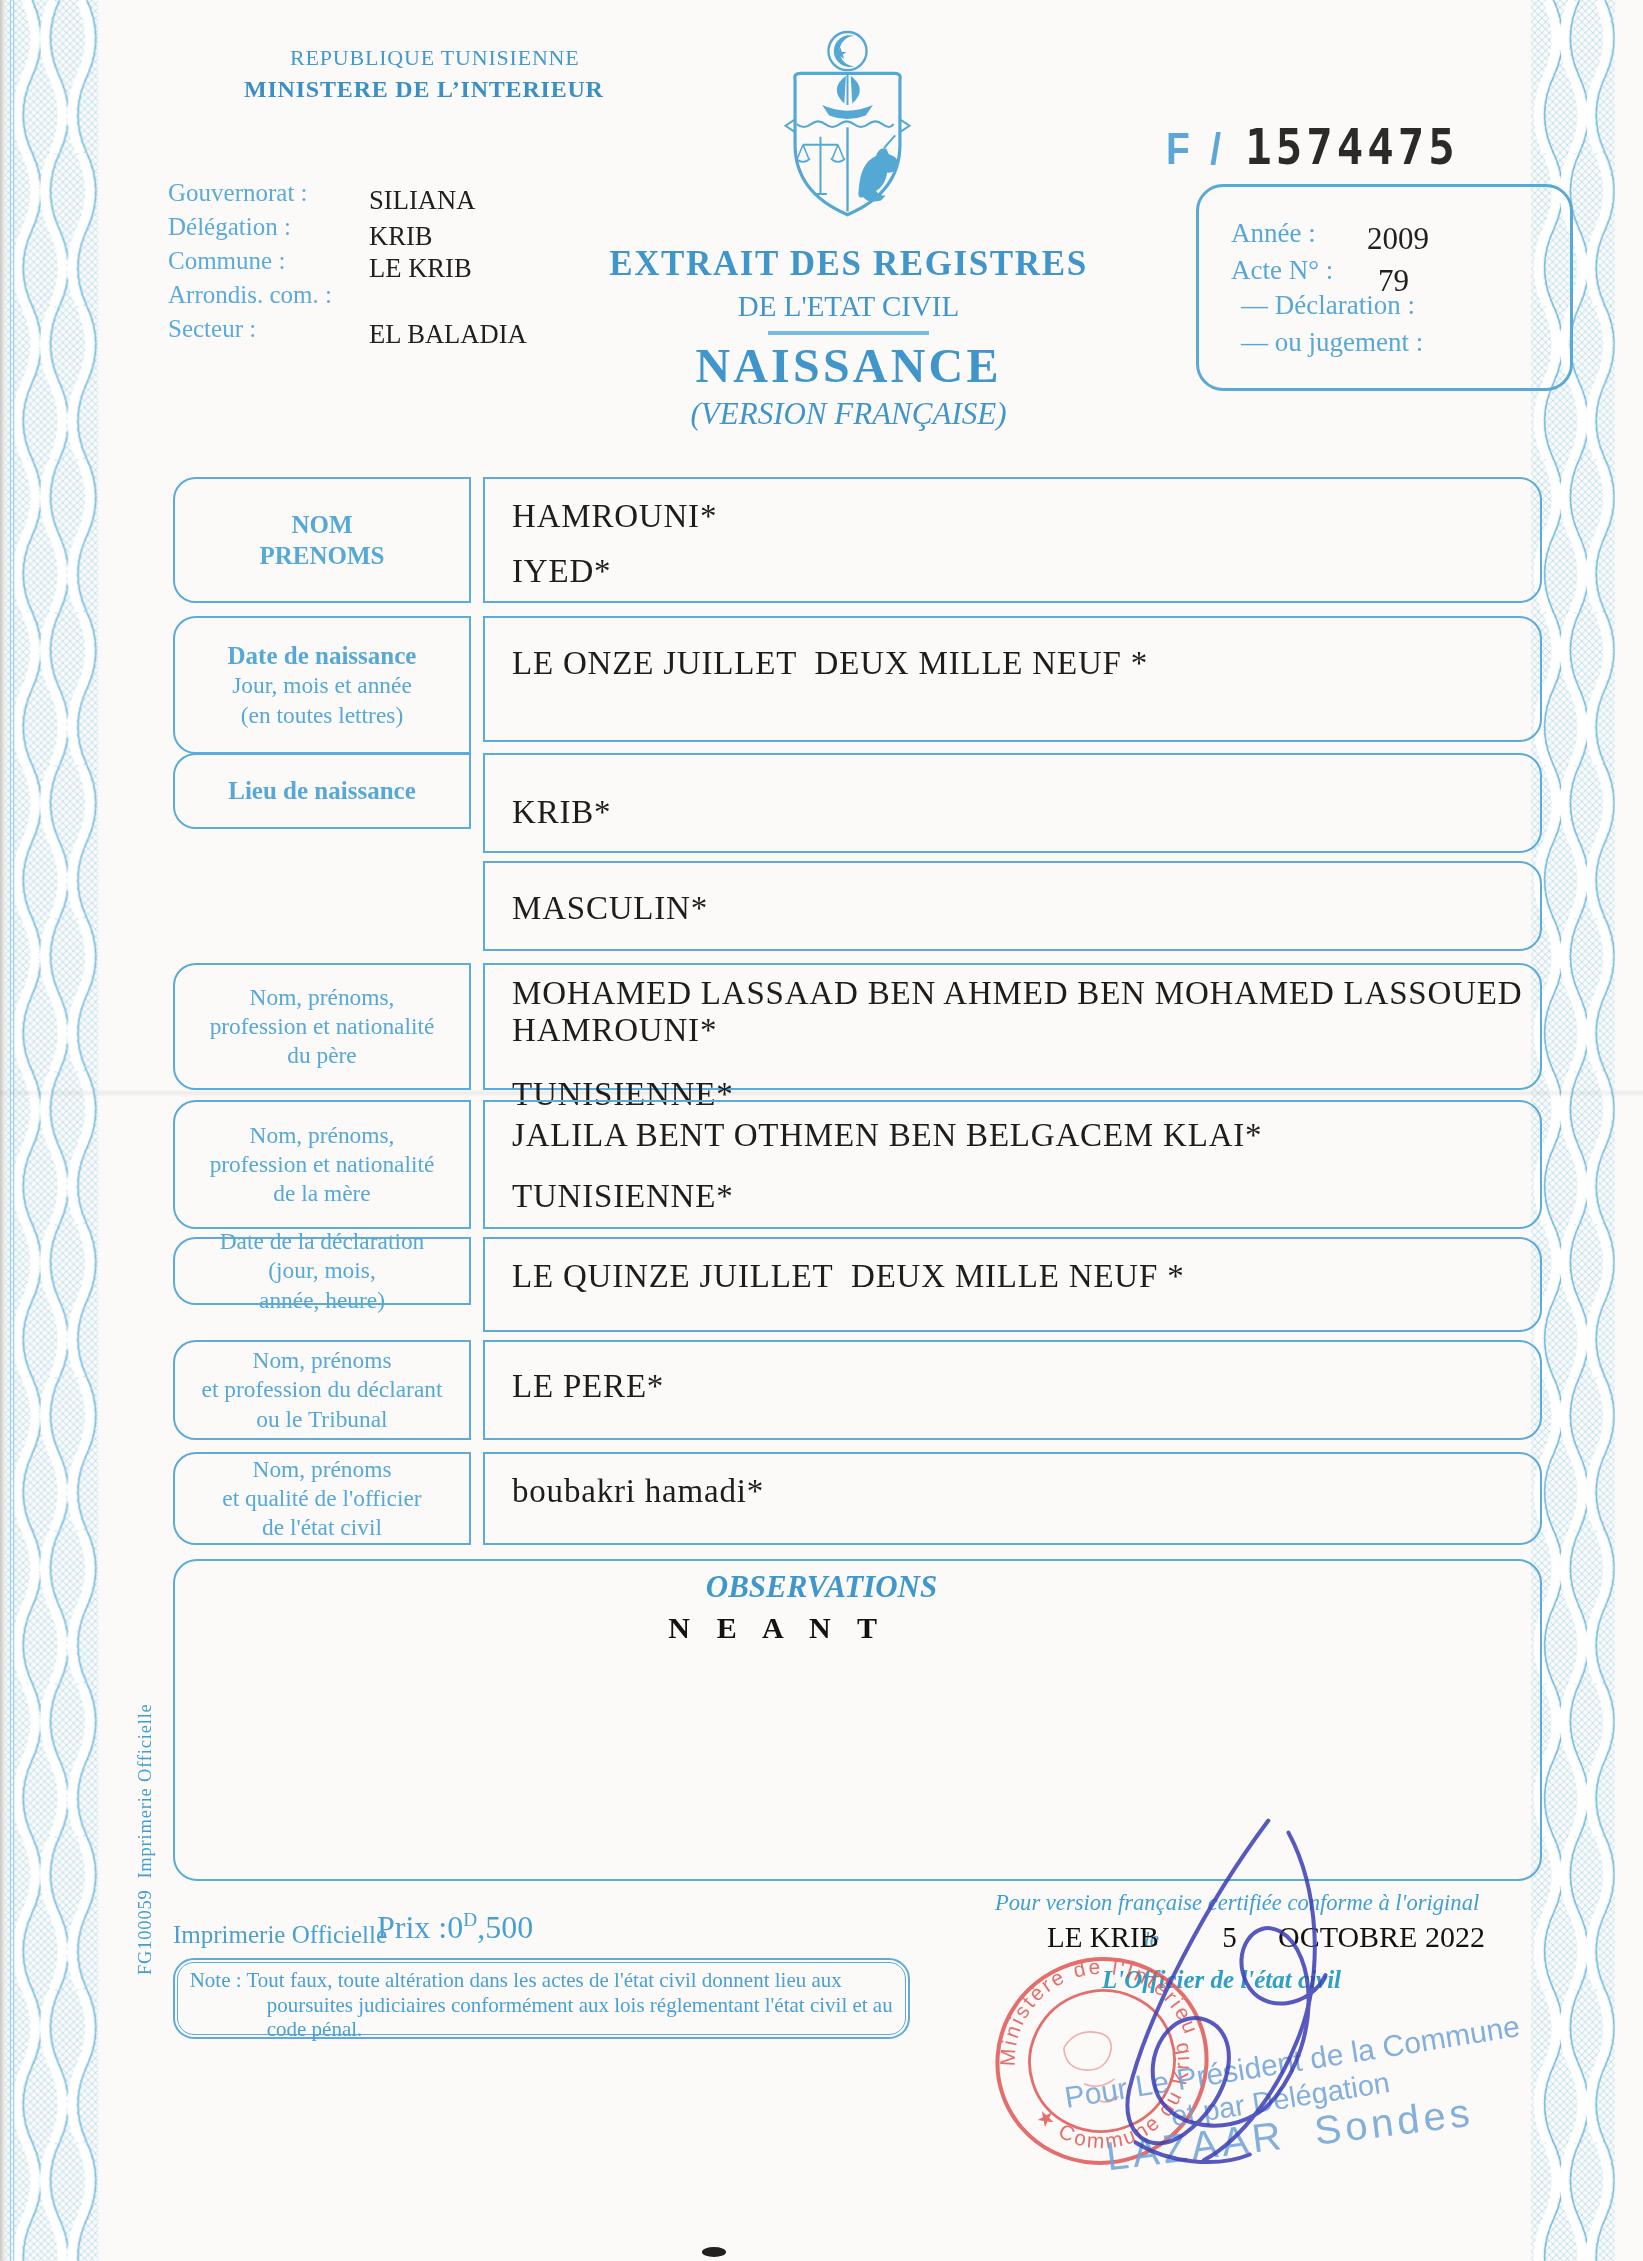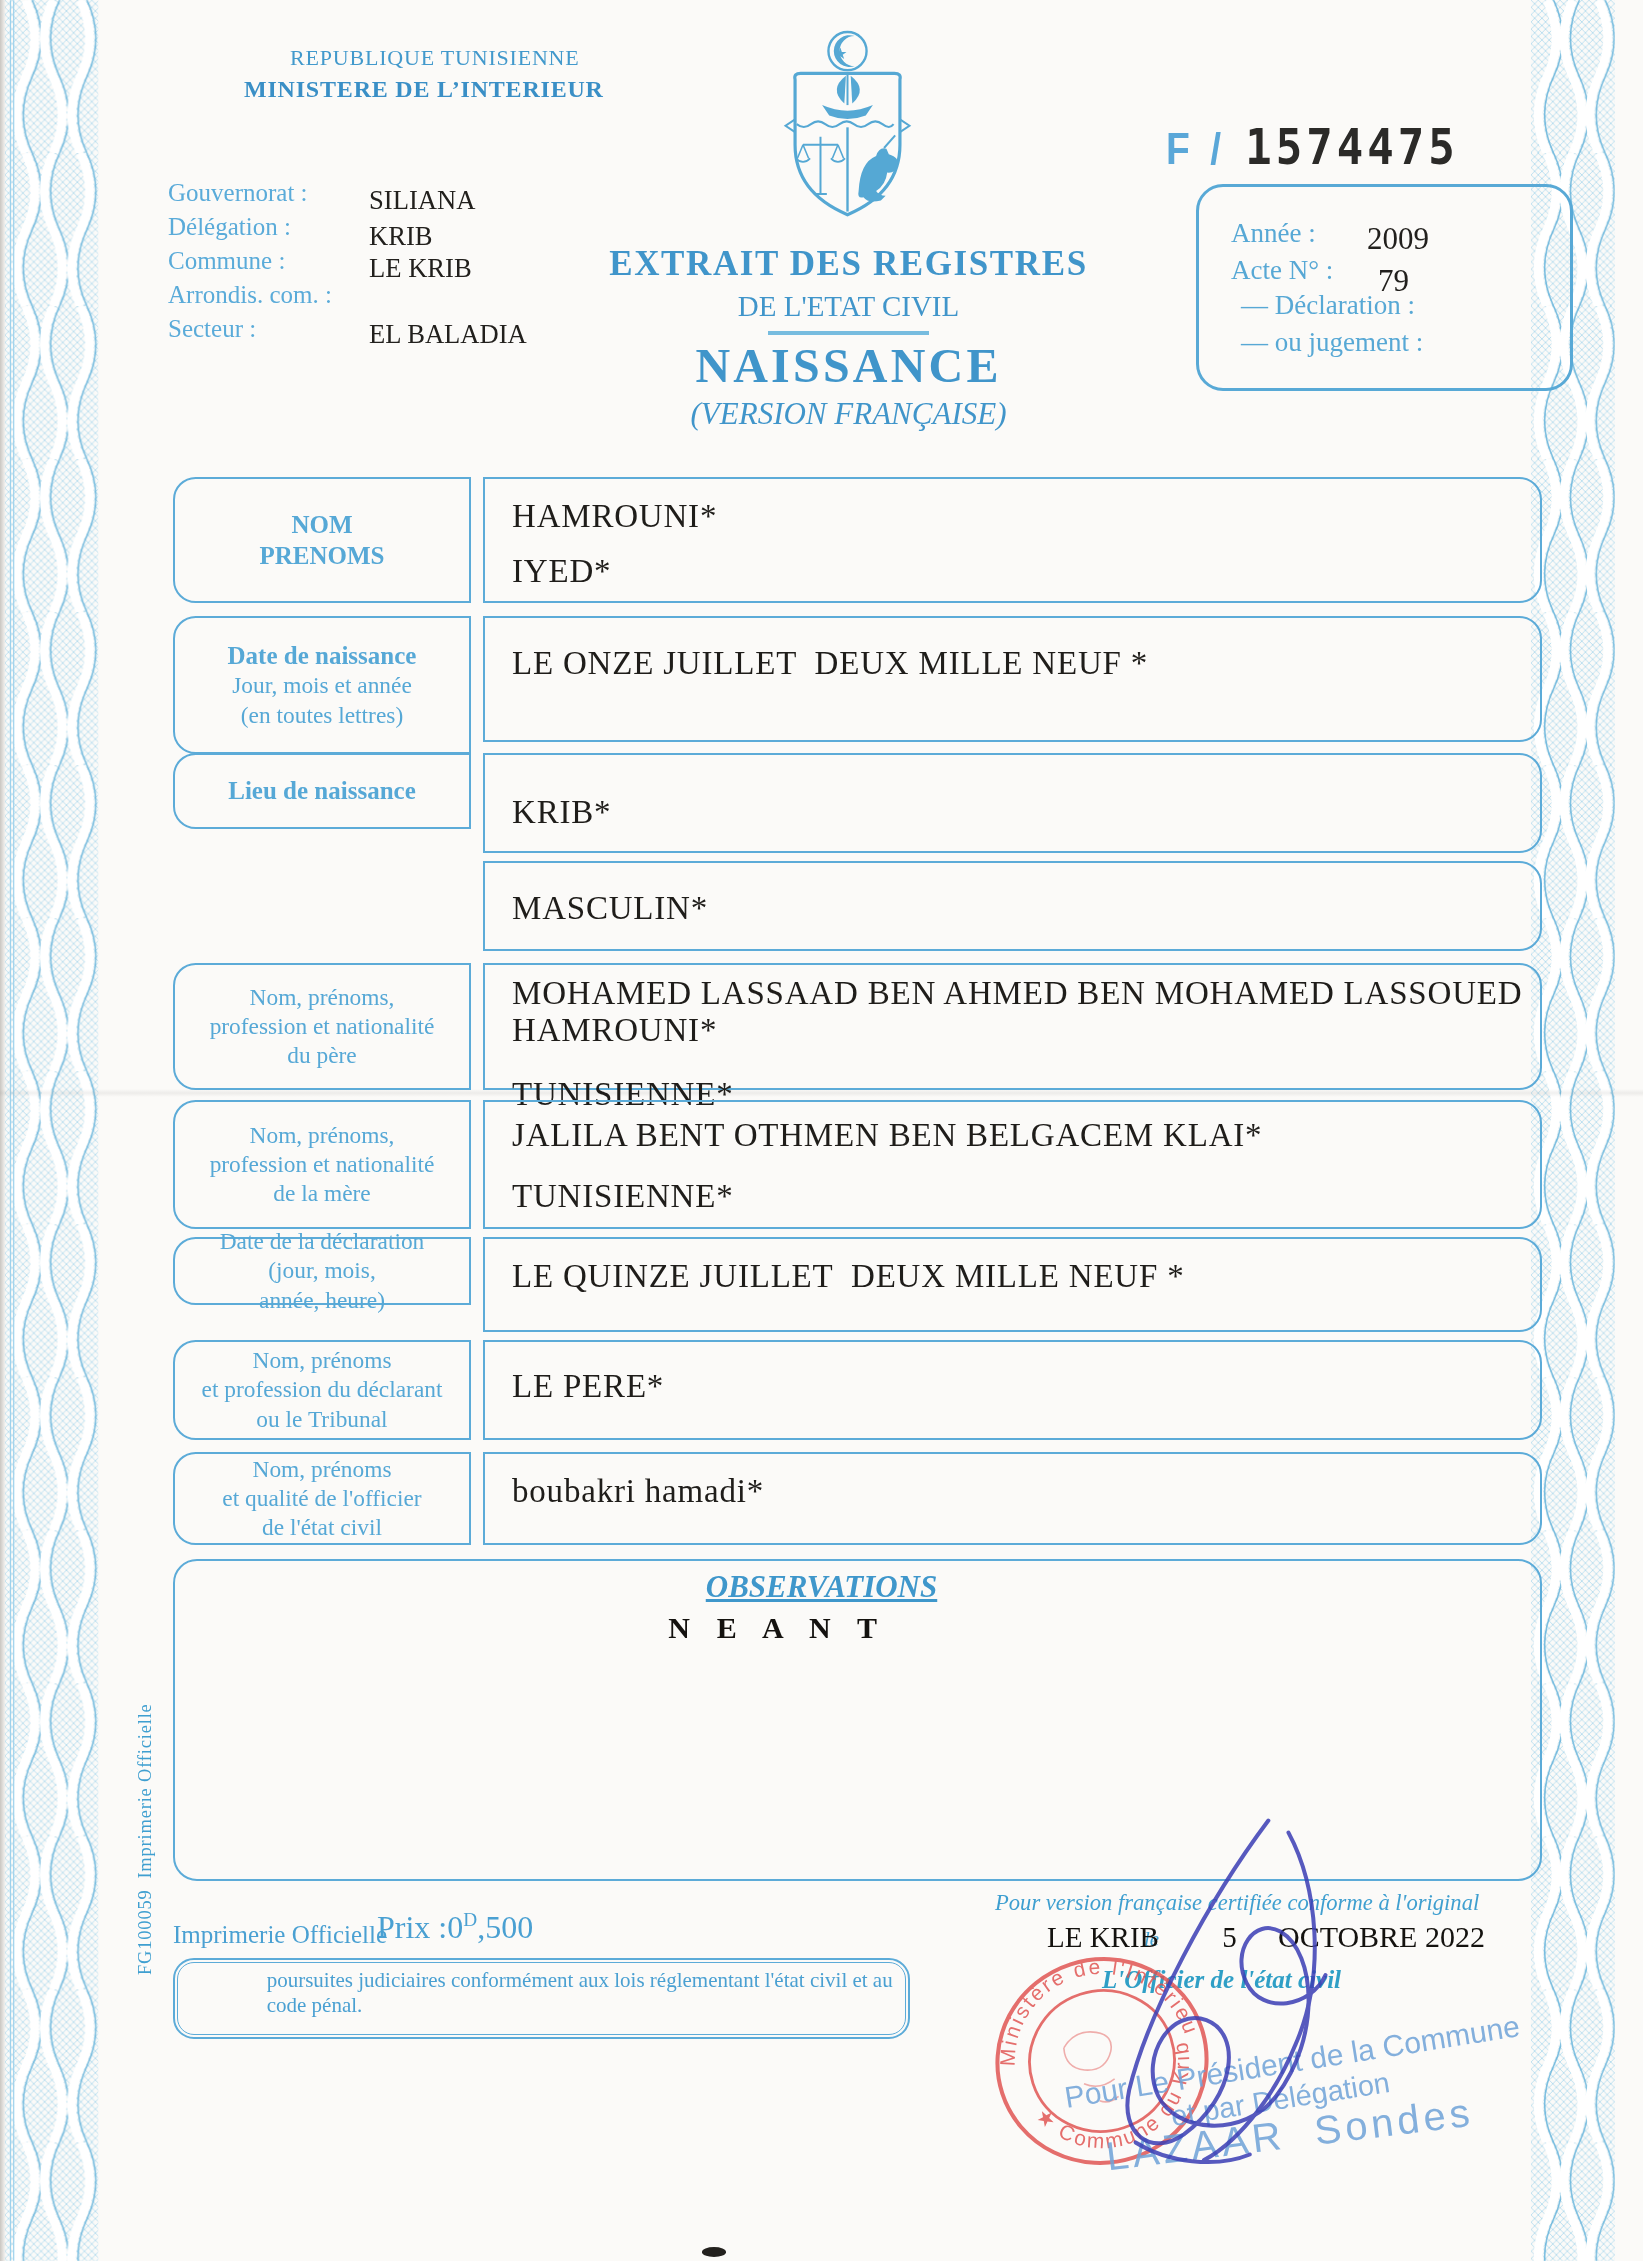--- a/index.html
+++ b/index.html
@@ -33,21 +33,21 @@
   .lbox{position:absolute;left:173px;width:298px;border:2.4px solid #5cabd8;border-radius:22.6px 0 0 22.6px;
         box-sizing:border-box;display:flex;flex-direction:column;justify-content:center;align-items:center;
         text-align:center;color:#56a8d6;line-height:1.25;background:transparent;}
   .vbox{position:absolute;left:483px;width:1059px;border:2.4px solid #5cabd8;border-radius:0 22.6px 22.6px 0;
         box-sizing:border-box;padding-left:27px;background:transparent;}
   .ll{font-size:23.4px;}
   .llb{font-size:25px;font-weight:bold;}
   .vline{font-size:33px;letter-spacing:0.8px;white-space:pre-wrap;color:#1f1d1a;}
   
   .obox{left:173px;top:1559px;width:1369px;height:322px;border:2.4px solid #5cabd8;border-radius:24px;box-sizing:border-box;}
-  .otitle{left:0;right:0;top:1569px;text-align:center;font-size:31px;font-weight:bold;font-style:italic;color:#3f97cb;text-decoration:underline;}
+  .otitle{left:0;right:0;top:1569px;text-align:center;font-size:31px;font-weight:bold;font-style:italic;color:#3f97cb;}
   .oval{left:0;right:0;top:1611px;text-align:center;font-size:30px;font-weight:bold;letter-spacing:9.7px;
         white-space:pre-wrap;transform:translateX(-44px);color:#14120f;}
   
   .imprimerie{left:173px;top:1921px;font-size:25px;color:#4aa0d2;}
   .prix{left:377px;top:1909px;font-size:32px;color:#4aa0d2;}
   .prix sup{font-size:19.3px;}
   .notebox{left:173px;top:1958px;width:737px;height:81px;border:2.4px solid #5cabd8;border-radius:21px;box-sizing:border-box;}
   .notein{position:absolute;inset:2.4px;border:1.6px solid #5cabd8;border-radius:17px;padding:4.8px 8px 3.2px 11.3px;
           font-size:21px;line-height:1.17;color:#4aa0d2;box-sizing:border-box;}
   .notein .ind{padding-left:77px;}
@@ -248,20 +248,21 @@
   <div class="abs obox"></div>
   <div class="abs otitle">OBSERVATIONS</div>
   <div class="abs oval">N E A N T</div>
 
   <div class="abs imprimerie">Imprimerie Officielle</div>
   <div class="abs prix">
     <span>Prix :0</span><sup>D</sup><span>,500</span>
   </div>
   <div class="abs notebox">
     <div class="notein">
+      <div>Note : Tout faux, toute altération dans les actes de l'état civil donnent lieu aux</div>
       <div class="ind">poursuites judiciaires conformément aux lois réglementant l'état civil et au</div>
       <div class="ind">code pénal.</div>
     </div>
   </div>
   <div class="abs sidecode">FG100059  Imprimerie Officielle</div>
 
   <div class="abs certline">Pour version française certifiée conforme à l'original</div>
   <div class="abs certle">le</div>
   <div class="abs dateline">
     <span>LE KRIB</span>

